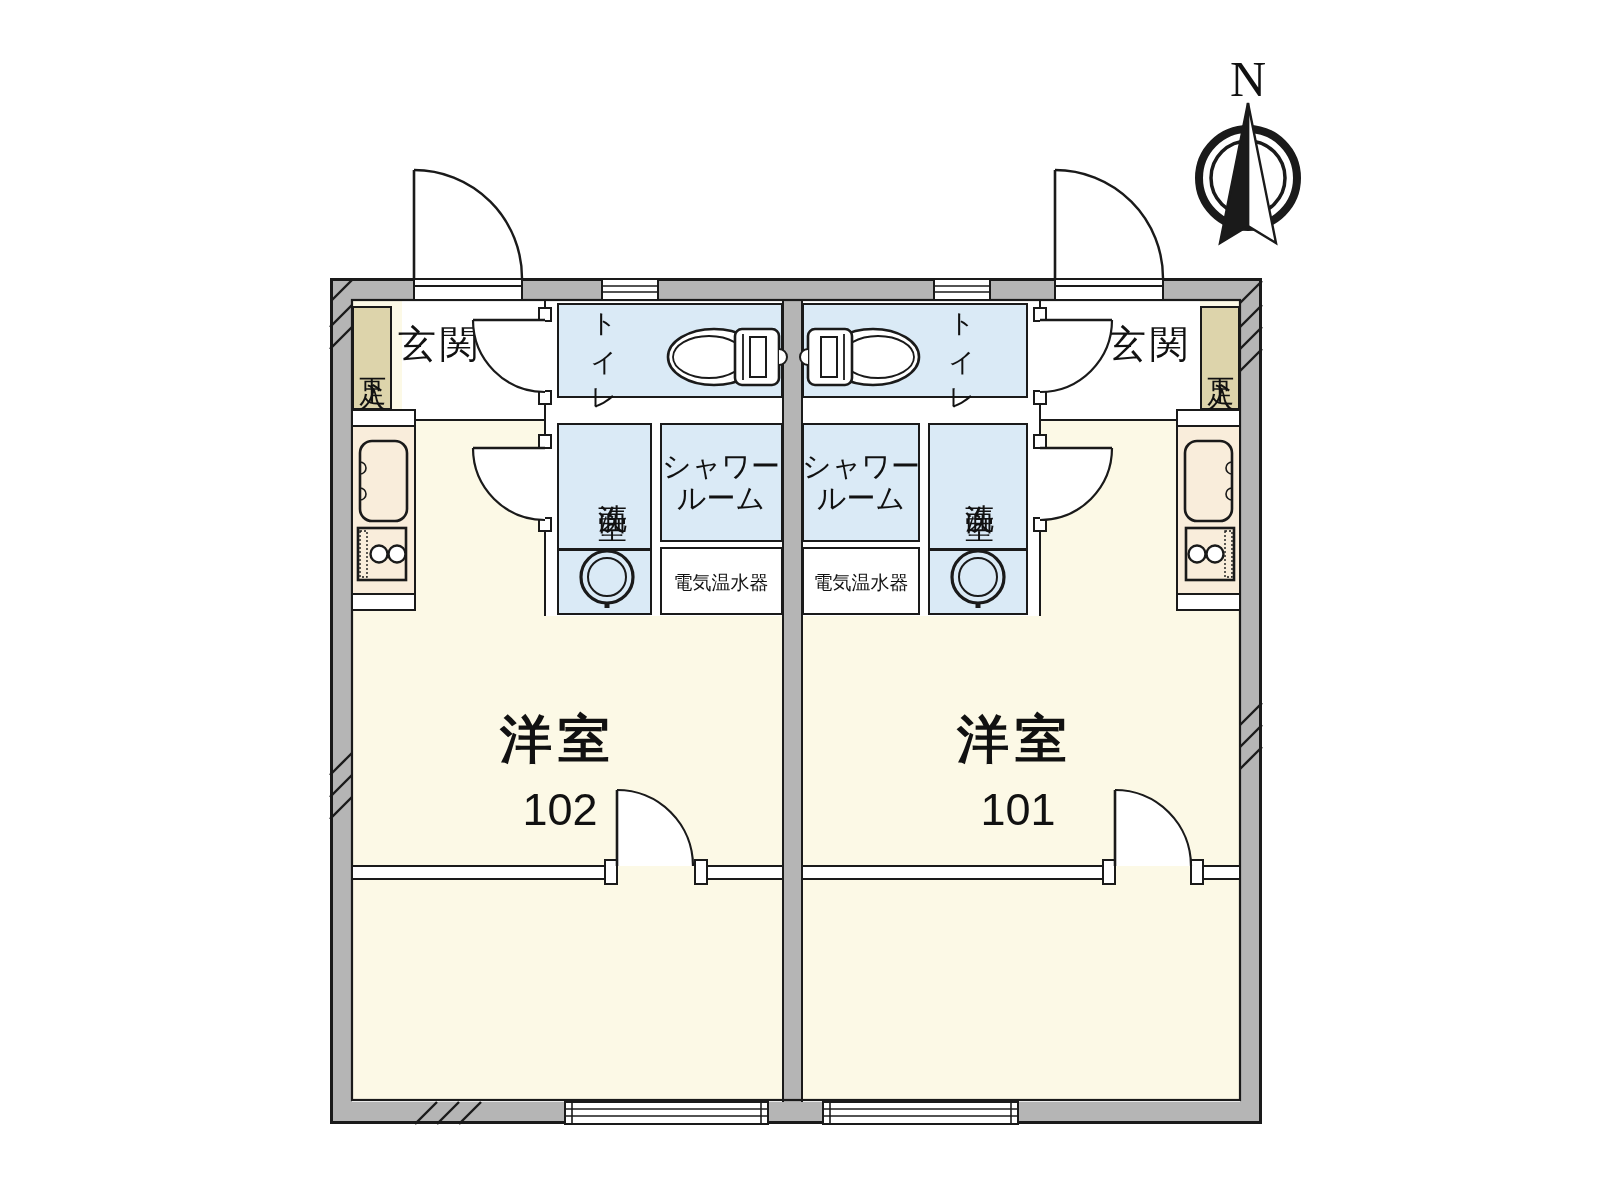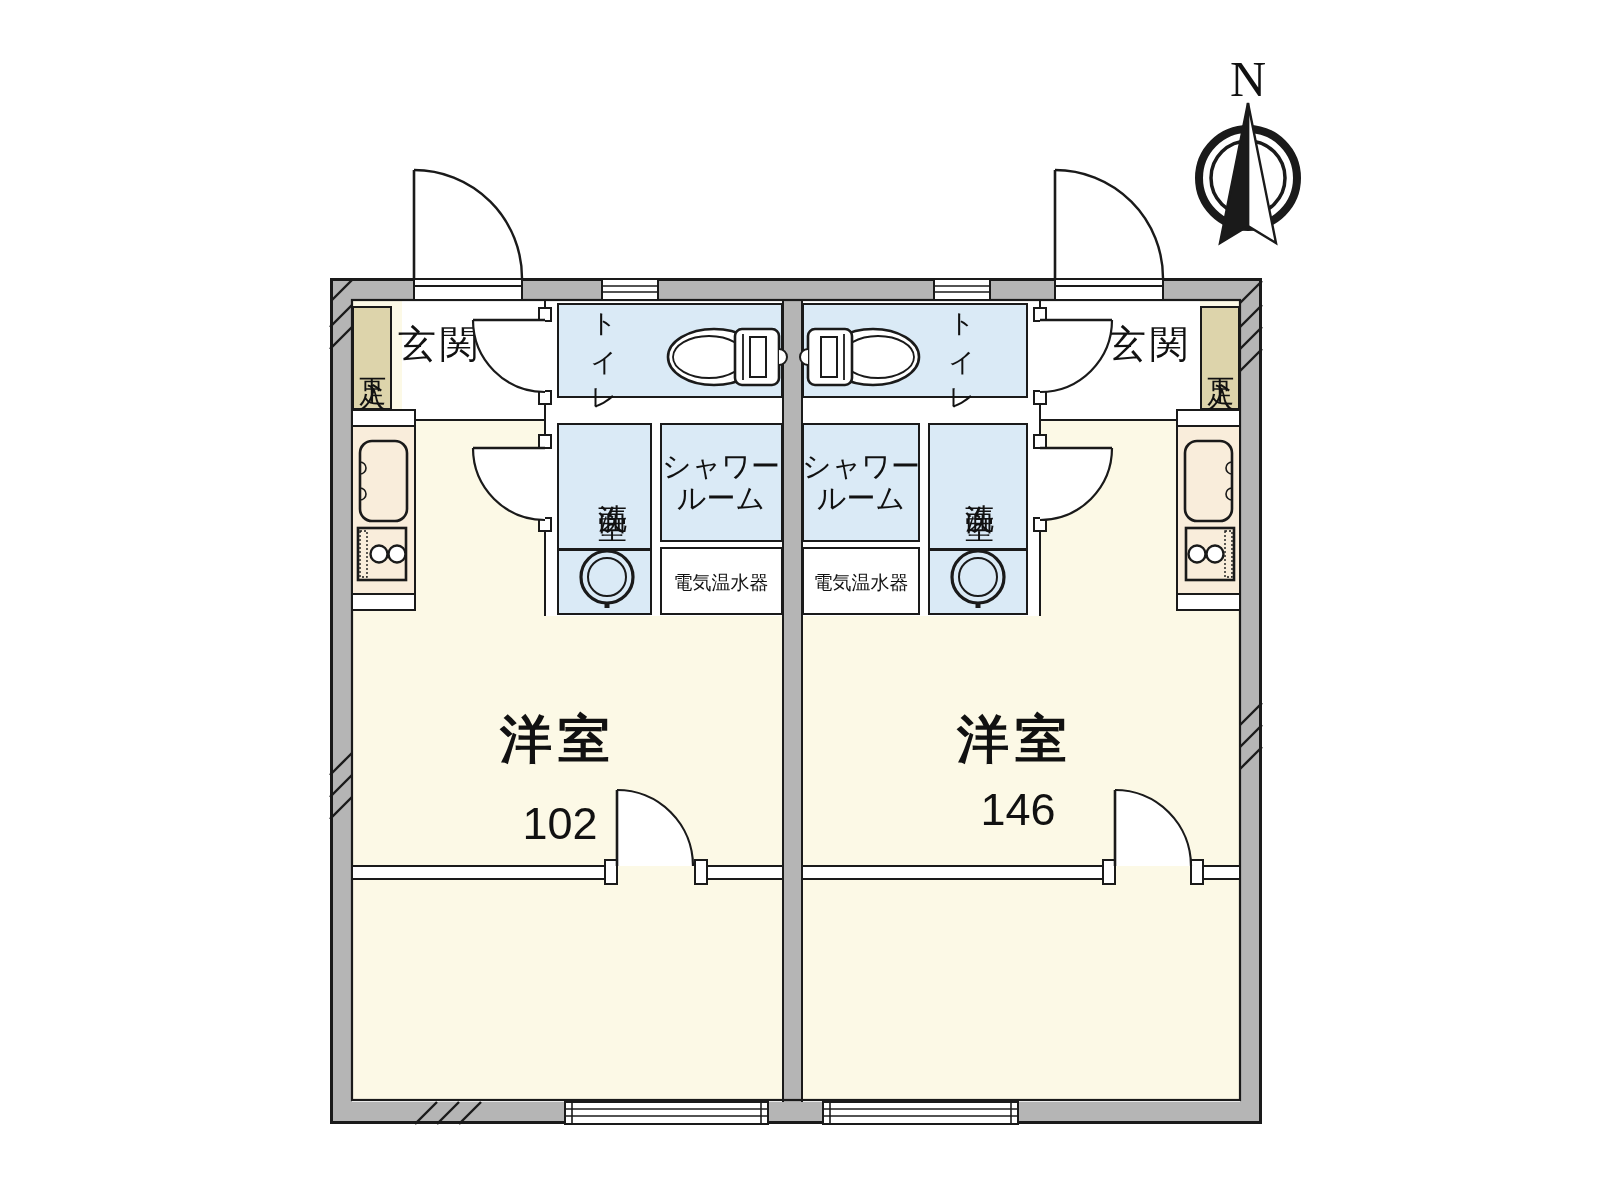--- a/index.html
+++ b/index.html
@@ -53,33 +53,33 @@
   <div class="lbl" style="left:440px;top:345px;font-size:38px;letter-spacing:4px;">玄関</div>
   <div class="lbl vert" style="left:372px;top:360px;font-size:27px;letter-spacing:2px;">下足入</div>
   <div class="lbl vert" style="left:604px;top:351px;font-size:26px;letter-spacing:8px;">トイレ</div>
   <div class="lbl vert" style="left:612px;top:487px;font-size:29px;letter-spacing:4px;">洗面室</div>
   <div class="lbl" style="left:721px;top:483px;font-size:29px;">
     <span>シャワー</span><br>
     <span>ルーム</span>
   </div>
   <div class="lbl" style="left:721px;top:583px;font-size:19px;">電気温水器</div>
   <div class="lbl" style="left:558px;top:740px;font-size:52px;font-weight:600;letter-spacing:6px;">洋室</div>
-  <div class="lbl" style="left:560px;top:810px;font-size:45px;margin-top:14px;">102</div>
+  <div class="lbl" style="left:560px;top:810px;font-size:45px;">102</div>
 
   <div class="lbl" style="left:1150px;top:345px;font-size:38px;letter-spacing:4px;">玄関</div>
   <div class="lbl vert" style="left:1220px;top:360px;font-size:27px;letter-spacing:2px;">下足入</div>
   <div class="lbl vert" style="left:962px;top:351px;font-size:26px;letter-spacing:8px;">トイレ</div>
   <div class="lbl vert" style="left:979px;top:487px;font-size:29px;letter-spacing:4px;">洗面室</div>
   <div class="lbl" style="left:861px;top:483px;font-size:29px;">
     <span>シャワー</span><br>
     <span>ルーム</span>
   </div>
   <div class="lbl" style="left:861px;top:583px;font-size:19px;">電気温水器</div>
   <div class="lbl" style="left:1015px;top:740px;font-size:52px;font-weight:600;letter-spacing:6px;">洋室</div>
-  <div class="lbl" style="left:1018px;top:810px;font-size:45px;">146</div>
+  <div class="lbl" style="left:1018px;top:810px;font-size:45px;">101</div>
 
   <svg class="overlay" width="1600" height="1200" viewBox="0 0 1600 1200">
 
     <g fill="none" stroke="#1a1a1a">
       <rect x="331.5" y="279.5" width="929" height="843" stroke-width="3"></rect>
       <rect x="352" y="300" width="888" height="800" stroke-width="2.2"></rect>
       <line x1="783" y1="300" x2="783" y2="1102" stroke-width="2"></line>
       <line x1="802" y1="300" x2="802" y2="1102" stroke-width="2"></line>
     </g>
 

